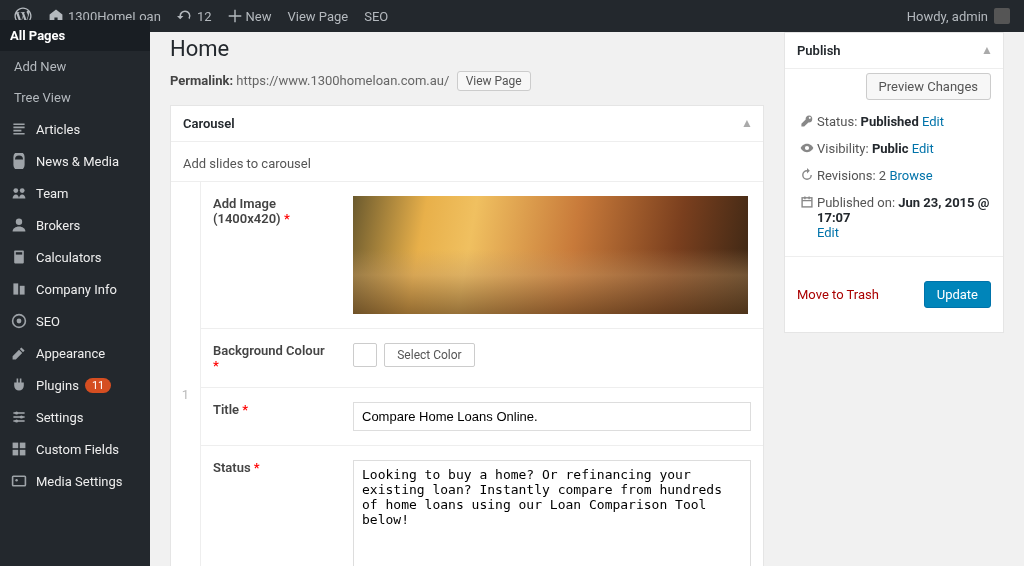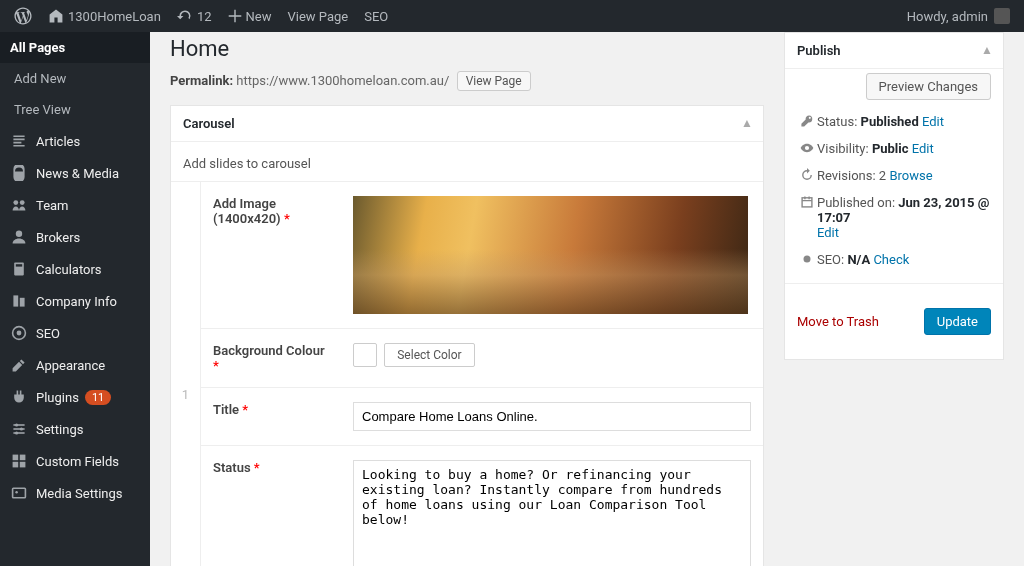--- a/index.html
+++ b/index.html
@@ -7,21 +7,21 @@
   a { color: #0073aa; text-decoration: none; }
 
   
   .adminbar { position: relative; height: 32px; background: #23282d; color: #ccc; display: flex; align-items: flex-end; font-size: 13px; padding: 0 6px; }
   .adminbar .ab-item { display: flex; align-items: center; padding: 0 8px; height: 32px; color: #b4b9be; cursor: pointer; }
   .adminbar .ab-item svg { fill: #b4b9be; }
   .adminbar .ab-sep { flex: 1; }
   .adminbar .ab-avatar { width: 16px; height: 16px; background: #555; margin-left: 6px; border-radius: 2px; }
 
   
-  .leftmenu { position: absolute; top: 32px; left: 0; bottom: 0; width: 150px; background: #23282d; color: #eee; }
+  .leftmenu { position: absolute; top: 20px; left: 0; bottom: 0; width: 150px; background: #23282d; color: #eee; }
   .leftmenu .menu-item { display: flex; align-items: center; padding: 8px 10px; color: #eee; cursor: pointer; font-size: 13px; }
   .leftmenu .menu-item.sub { padding-left: 14px; color: #b4b9be; font-size: 13px; }
   .leftmenu .menu-item.head { font-weight: bold; color: #fff; background: #191e23; }
   .leftmenu .menu-item .mi-icon { width: 18px; display: inline-flex; justify-content: center; margin-right: 8px; }
   .leftmenu .menu-item .mi-icon svg { fill: #9ea3a8; width: 16px; height: 16px; }
   .leftmenu .badge { background: #d54e21; color: #fff; border-radius: 9px; padding: 1px 7px; font-size: 11px; margin-left: 6px; }
 
   
   .content { position: absolute; top: 32px; left: 150px; right: 0; bottom: 0; padding: 0 20px 0 20px; background: #f1f1f1; overflow: hidden; }
   .content-inner { display: flex; gap: 20px; }
@@ -319,28 +319,20 @@
           </div>
           <div class="pl-row">
             <span class="pl-icon">
                 <svg viewBox="0 0 20 20">
                   <rect x="3" y="4" width="14" height="13" fill="none" stroke="#888" stroke-width="2"></rect>
                   <path d="M3 8h14M7 2v4M13 2v4" stroke="#888" stroke-width="2"></path>
                 </svg>
               </span>
             <span class="pl-text"><span>Published on:</span> <strong>Jun 23, 2015 @ 17:07</strong><br><a href="#">Edit</a></span>
           </div>
-          <div class="pl-row">
-            <span class="pl-icon">
-                <svg viewBox="0 0 20 20">
-                  <circle cx="10" cy="10" r="5"></circle>
-                </svg>
-              </span>
-            <span class="pl-text"><span>SEO:</span> <strong>N/A</strong> <a href="#">Check</a></span>
-          </div>
         </div>
         <div class="publish-actions">
           <span class="trash-link">Move to Trash</span>
           <span class="btn-primary">Update</span>
         </div>
       </div>
     </div>
   </div>
 </div>
 

